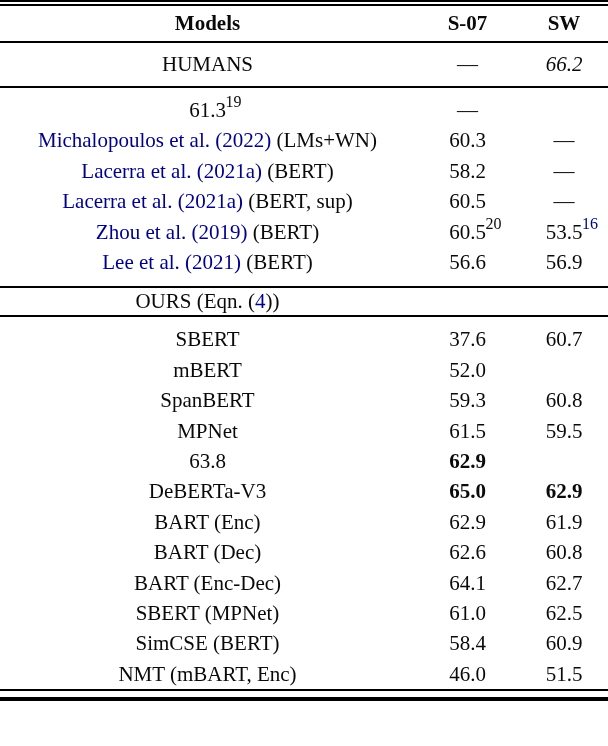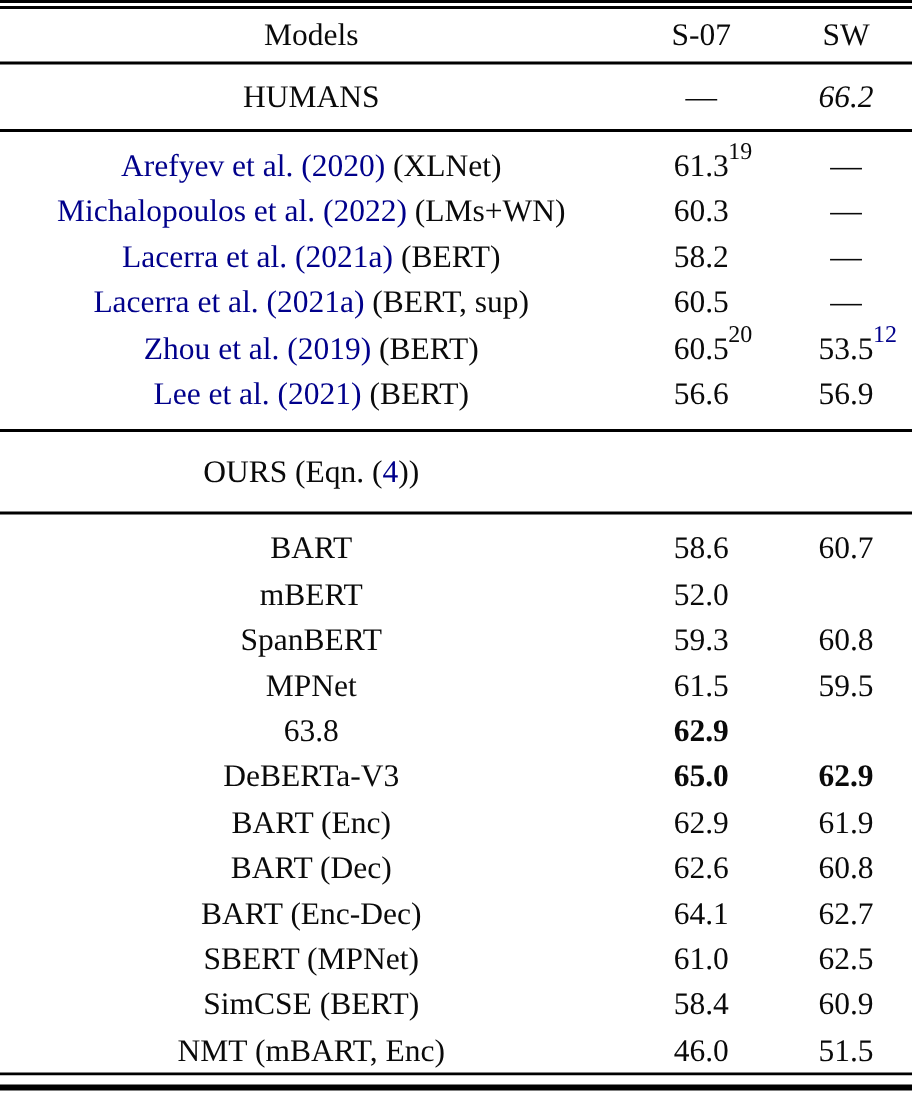--- a/index.html
+++ b/index.html
@@ -14,23 +14,23 @@
   .r-thick{height:3.5px;}
   .gap2{height:2px;background:#ffffff;}
   .gap6{height:6px;background:#ffffff;}
   .row{
     display:grid;
     grid-template-columns:415px 105px 88px;
     align-items:center;
   }
   .cell{text-align:center;white-space:nowrap;}
   .c3{}
-  .h-header{height:35px;}
+  .h-header{height:35px;font-weight:bold;}
   .h-humans{height:43px;}
-  .h-ours{height:53px;}
+  .h-ours{height:27px;}
   .h-std{height:30.4px;}
   .cite-block{padding:7px 0 8px 0;}
   .model-block{padding-top:8px;}
   .cite-link{color:#00008B;}
   .val{position:relative;display:inline-block;}
   .sup{
     position:absolute;left:99%;top:-4px;
     font-size:16px;line-height:1;
   }
   .sup-link{color:#00008B;}
@@ -58,21 +58,20 @@
     <div class="cell">HUMANS</div>
     <div class="cell">—</div>
     <div class="cell c3 i">66.2</div>
   </div>
 
   <div class="rule r-thin"></div>
 
   <div class="cite-block">
 
     <div class="row h-std">
-      <div class="cell"><span class="cite-link">Arefyev et al. (2020)</span><span> (XLNet)</span></div>
       <div class="cell"><span class="val"><span>61.3</span><span class="sup">19</span></span></div>
       <div class="cell c3">—</div>
     </div>
 
     <div class="row h-std">
       <div class="cell"><span class="cite-link">Michalopoulos et al. (2022)</span><span> (LMs+WN)</span></div>
       <div class="cell">60.3</div>
       <div class="cell c3">—</div>
     </div>
 
@@ -84,21 +83,21 @@
 
     <div class="row h-std">
       <div class="cell"><span class="cite-link">Lacerra et al. (2021a)</span><span> (BERT, sup)</span></div>
       <div class="cell">60.5</div>
       <div class="cell c3">—</div>
     </div>
 
     <div class="row h-std">
       <div class="cell"><span class="cite-link">Zhou et al. (2019)</span><span> (BERT)</span></div>
       <div class="cell"><span class="val"><span>60.5</span><span class="sup">20</span></span></div>
-      <div class="cell c3"><span class="val"><span>53.5</span><span class="sup sup-link">12</span></span></div>
+      <div class="cell c3"><span class="val"><span>53.5</span><span class="sup sup-link">16</span></span></div>
     </div>
 
     <div class="row h-std">
       <div class="cell"><span class="cite-link">Lee et al. (2021)</span><span> (BERT)</span></div>
       <div class="cell">56.6</div>
       <div class="cell c3">56.9</div>
     </div>
 
   </div>
 
@@ -108,22 +107,22 @@
     <div class="cell"><span>OURS (Eqn. (</span><span class="cite-link">4</span><span>))</span></div>
     <div class="cell"></div>
     <div class="cell c3"></div>
   </div>
 
   <div class="rule r-thin"></div>
 
   <div class="model-block">
 
     <div class="row h-std">
-      <div class="cell">BART</div>
-      <div class="cell">58.6</div>
+      <div class="cell">SBERT</div>
+      <div class="cell">37.6</div>
       <div class="cell c3">60.7</div>
     </div>
 
     <div class="row h-std">
       <div class="cell">mBERT</div>
       <div class="cell c3">52.0</div>
     </div>
 
     <div class="row h-std">
       <div class="cell">SpanBERT</div>

